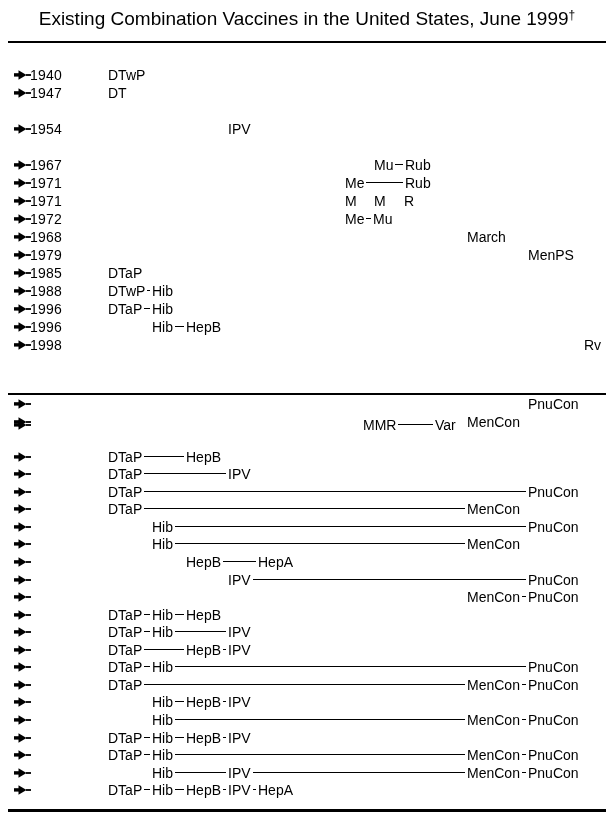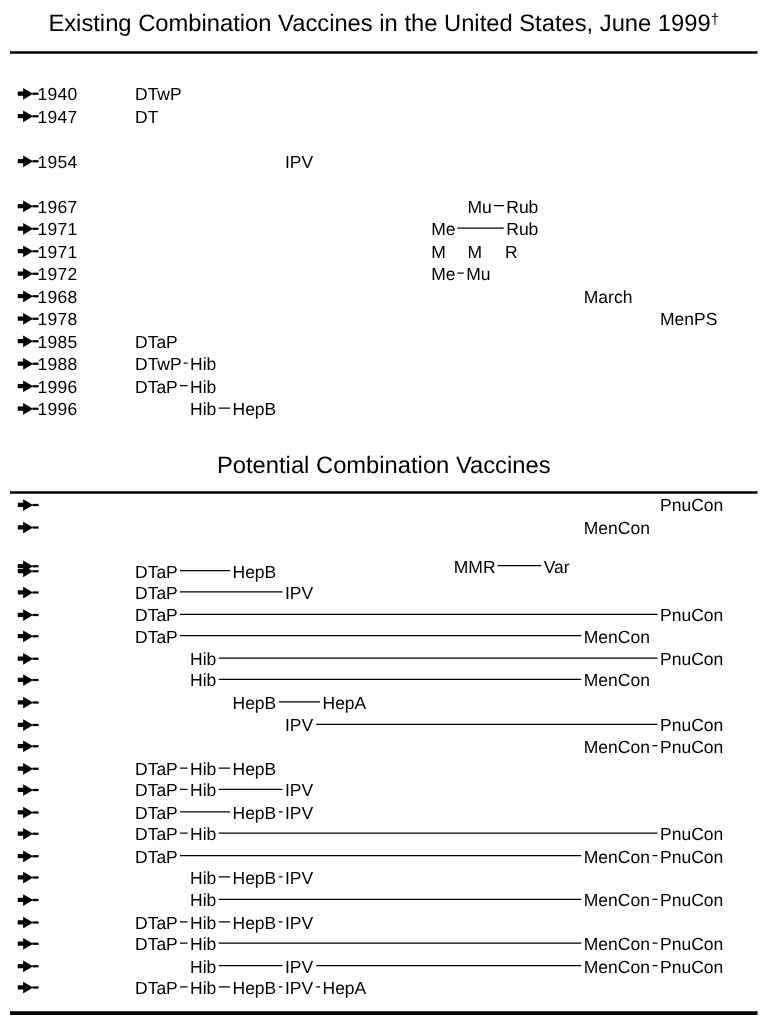--- a/index.html
+++ b/index.html
@@ -105,21 +105,21 @@
         </svg>
         <span class="year">1968</span>
         <span class="lbl" style="left: 467px;">March</span>
       </div>
       <div class="vrow" style="top: 248px;">
         <svg class="arrow" width="17" height="10" viewBox="0 0 17 10">
           <rect x="0" y="3.2" width="5.5" height="3.4" fill="#000"></rect>
           <polygon points="4.5,0.3 12.5,5 4.5,9.7" fill="#000"></polygon>
           <rect x="12" y="4.1" width="5" height="1.8" fill="#000"></rect>
         </svg>
-        <span class="year">1978</span>
+        <span class="year">1979</span>
         <span class="lbl" style="left: 528px;">MenPS</span>
       </div>
       <div class="vrow" style="top: 266px;">
         <svg class="arrow" width="17" height="10" viewBox="0 0 17 10">
           <rect x="0" y="3.2" width="5.5" height="3.4" fill="#000"></rect>
           <polygon points="4.5,0.3 12.5,5 4.5,9.7" fill="#000"></polygon>
           <rect x="12" y="4.1" width="5" height="1.8" fill="#000"></rect>
         </svg>
         <span class="year">1985</span>
         <span class="lbl" style="left: 108px;">DTaP</span>
@@ -150,41 +150,49 @@
         <svg class="arrow" width="17" height="10" viewBox="0 0 17 10">
           <rect x="0" y="3.2" width="5.5" height="3.4" fill="#000"></rect>
           <polygon points="4.5,0.3 12.5,5 4.5,9.7" fill="#000"></polygon>
           <rect x="12" y="4.1" width="5" height="1.8" fill="#000"></rect>
         </svg>
         <span class="year">1996</span>
         <span class="lbl" style="left: 152px;">Hib</span>
         <span class="lbl" style="left: 186px;">HepB</span>
         <div class="connector" style="left: 175px; width: 9px;"></div>
       </div>
+      <div class="vrow" style="top: 338px;">
+        <svg class="arrow" width="17" height="10" viewBox="0 0 17 10">
+          <rect x="0" y="3.2" width="5.5" height="3.4" fill="#000"></rect>
+          <polygon points="4.5,0.3 12.5,5 4.5,9.7" fill="#000"></polygon>
+          <rect x="12" y="4.1" width="5" height="1.8" fill="#000"></rect>
+        </svg>
+        <span class="year">1998</span>
+        <span class="lbl" style="left: 584px;">Rv</span>
+      </div>
     </div>
-  <div class="heading2">Potential Combination Vaccines</div>
   <div class="rule rule-potential"></div>
   <div class="rows">
       <div class="vrow" style="top: 397px;">
         <svg class="arrow" width="17" height="10" viewBox="0 0 17 10">
           <rect x="0" y="3.2" width="5.5" height="3.4" fill="#000"></rect>
           <polygon points="4.5,0.3 12.5,5 4.5,9.7" fill="#000"></polygon>
           <rect x="12" y="4.1" width="5" height="1.8" fill="#000"></rect>
         </svg>
         <span class="lbl" style="left: 528px;">PnuCon</span>
       </div>
       <div class="vrow" style="top: 414.6px;">
         <svg class="arrow" width="17" height="10" viewBox="0 0 17 10">
           <rect x="0" y="3.2" width="5.5" height="3.4" fill="#000"></rect>
           <polygon points="4.5,0.3 12.5,5 4.5,9.7" fill="#000"></polygon>
           <rect x="12" y="4.1" width="5" height="1.8" fill="#000"></rect>
         </svg>
         <span class="lbl" style="left: 467px;">MenCon</span>
       </div>
-      <div class="vrow" style="top: 446px;">
+      <div class="vrow" style="top: 418px;">
         <svg class="arrow" width="17" height="10" viewBox="0 0 17 10">
           <rect x="0" y="3.2" width="5.5" height="3.4" fill="#000"></rect>
           <polygon points="4.5,0.3 12.5,5 4.5,9.7" fill="#000"></polygon>
           <rect x="12" y="4.1" width="5" height="1.8" fill="#000"></rect>
         </svg>
         <span class="lbl" style="left: 363px;">MMR</span>
         <span class="lbl" style="left: 435px;">Var</span>
         <div class="connector" style="left: 398px; width: 35px;"></div>
       </div>
       <div class="vrow" style="top: 449.6px;">

